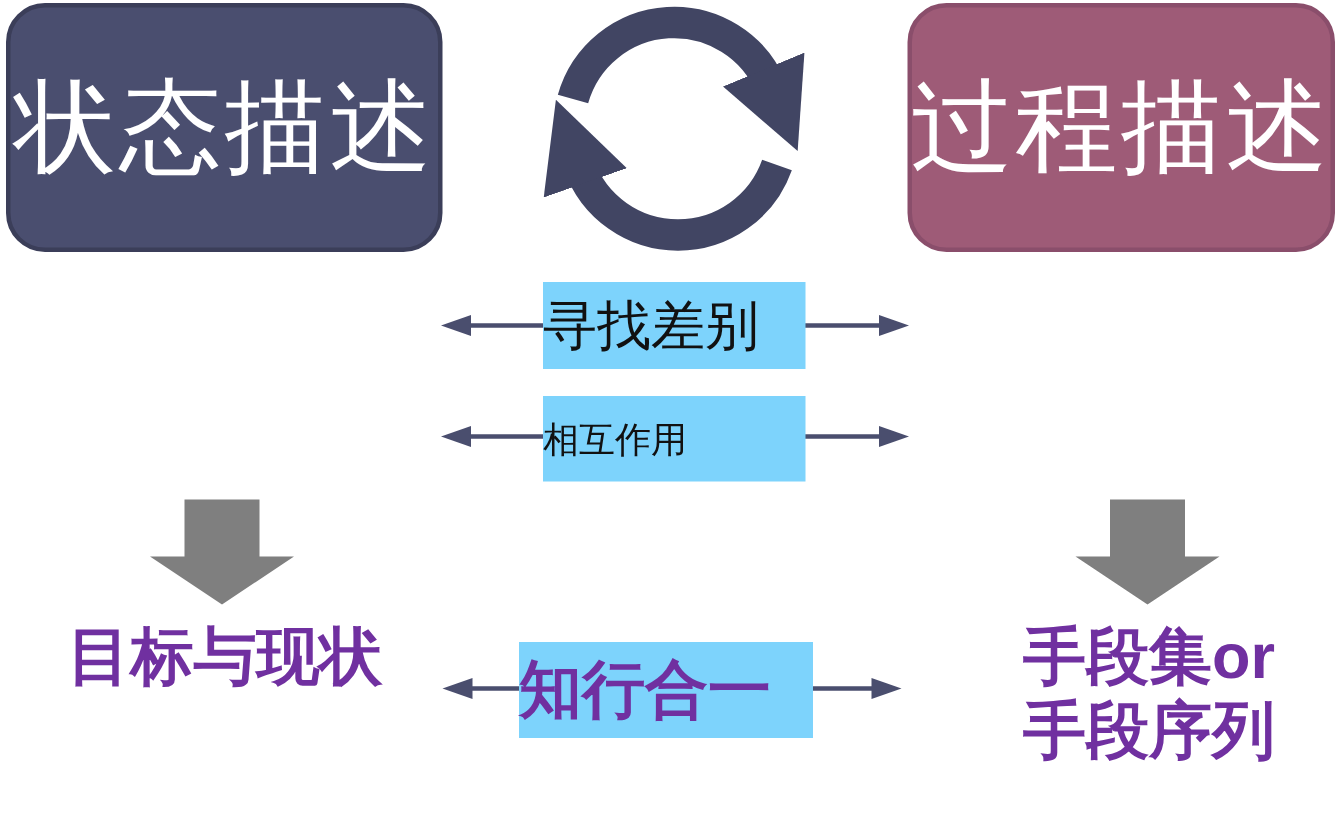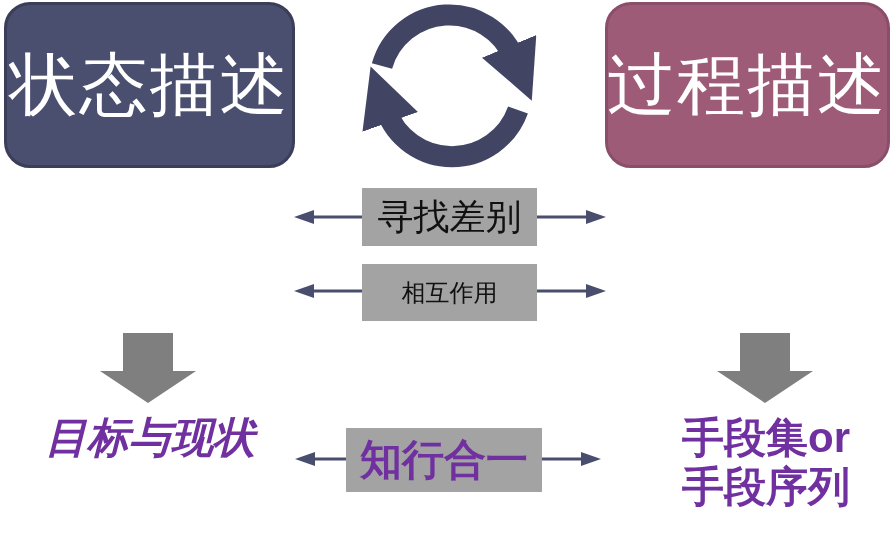--- a/index.html
+++ b/index.html
@@ -47,24 +47,23 @@
 
   
   .conn-svg { position: absolute; }
   .conn-1 { left: 292px; top: 207px; }
   .conn-2 { left: 292px; top: 281px; }
   .conn-3 { left: 293px; top: 449px; }
 
   
   .rel-label {
     position: absolute;
-    background: #a3a3a3;
+    background: #7dd3fc;
     display: flex;
     align-items: center;
-    justify-content: center;
     white-space: nowrap;
   }
   .rel-1 { left: 362px; top: 188px; width: 175px; height: 58px; font-size: 36px; color: #111111; }
   .rel-2 { left: 362px; top: 264px; width: 175px; height: 57px; font-size: 24px; color: #111111; }
   .rel-3 { left: 346px; top: 428px; width: 196px; height: 64px; font-size: 42px; color: #7030A0; font-weight: bold; }
 
   
   .down-svg { position: absolute; top: 332px; }
   .down-left  { left: 98px; }
   .down-right { left: 715px; }
@@ -73,21 +72,21 @@
   .result {
     position: absolute;
     top: 413px;
     text-align: center;
     color: #7030A0;
     font-size: 42px;
     font-weight: bold;
     line-height: 49px;
     white-space: nowrap;
   }
-  .result-left  { left: 8px;   width: 284px; font-style: italic; }
+  .result-left  { left: 8px;   width: 284px; }
   .result-right { left: 624px; width: 284px; }
 </style>
 </head>
 <body>
 
 <div class="canvas">
 
   <div class="box box-state">
     <span class="box-label">状态描述</span>
   </div>

